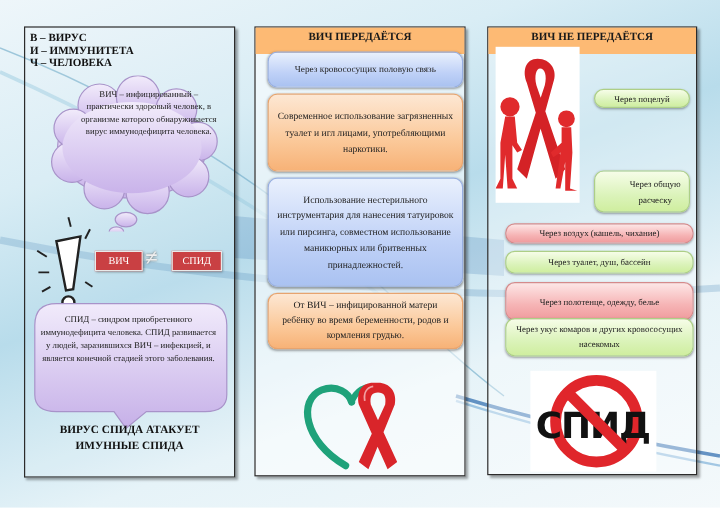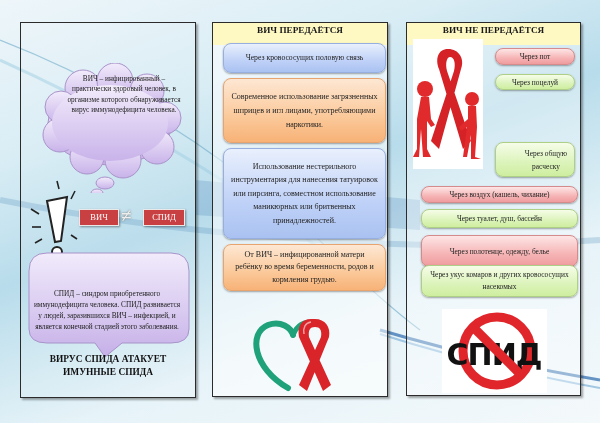--- a/index.html
+++ b/index.html
@@ -33,30 +33,30 @@
     border: 1.5px solid #e9e9e9; box-shadow: 1px 1px 2px rgba(0,0,0,0.4);
     color: #fff; font-weight: normal; font-size: 8.5px; text-align: center; line-height: 14px;
   }
   #tag-hiv { left: 58px; top: 186px; width: 40px; }
   #tag-aids { left: 122px; top: 186px; width: 42px; }
   .neq { position: absolute; left: 100px; top: 183px; font-size: 19px; font-weight: bold; color: #eee; text-shadow: 0 0 2px #666; line-height: 20px; }
 
   .speech { position: absolute; left: 6px; top: 228px; width: 164px; height: 110px; }
   .speech-text {
     position: absolute; left: 12px; top: 237px; width: 148px;
-    font-size: 7.3px; line-height: 11px; text-align: center; color: #222; margin-top: 28px;
+    font-size: 7.3px; line-height: 11px; text-align: center; color: #222;
   }
   .attack {
     position: absolute; left: 0; top: 330px; width: 100%;
     font-size: 9.4px; font-weight: bold; text-align: center; line-height: 13px; color: #111;
   }
 
   .hdr {
     position: absolute; left: 0; top: 0; width: 100%; height: 22px;
-    background: #fef9c3; font-weight: bold; font-size: 9.2px; text-align: center; line-height: 14px; color: #1a1a1a;
+    background: #fdba74; font-weight: bold; font-size: 9.2px; text-align: center; line-height: 14px; color: #1a1a1a;
   }
   .box {
     position: absolute; border-radius: 8px; text-align: center; color: #222;
     font-size: 7.7px; display: flex; align-items: center; justify-content: center; padding: 2px 6px;
     box-shadow: 0 1px 2px rgba(0,0,0,0.35);
   }
   .blue { background: linear-gradient(#e9f0fd, #bfd1f7 60%, #aac2f1); border: 1px solid #97aee0; }
   .orange { background: linear-gradient(#fde7d3, #fbc99a 60%, #f7b277); border: 1px solid #e7a46f; }
   .pink { background: linear-gradient(#fde6e6, #f6b4b5 60%, #ef9c9e); border: 1px solid #d58a8b; }
   .green { background: linear-gradient(#f6fde8, #dbf3ba 60%, #cfee9f); border: 1px solid #adcf86; }
@@ -87,20 +87,25 @@
 <svg class="swoosh" width="600" height="423" viewBox="0 0 600 423" style="left:0;top:0;">
   <path d="M0 40 Q 180 110 330 250 Q 380 300 420 330" stroke="#6aa9c6" stroke-width="1.2" fill="none" opacity="0.6"></path>
   <path d="M0 60 Q 200 150 360 280" stroke="#9ccbe0" stroke-width="3" fill="none" opacity="0.5"></path>
   <path d="M0 200 Q 150 230 320 240 Q 450 250 600 240" stroke="#4a86b8" stroke-width="6" fill="none" opacity="0.25"></path>
   <path d="M195 180 L 420 200 L 420 230 L 195 215 Z" fill="#3d78b3" opacity="0.22"></path>
   <path d="M380 330 Q 480 360 600 380" stroke="#2a68ad" stroke-width="3" fill="none" opacity="0.7"></path>
   <path d="M380 334 Q 480 366 600 388" stroke="#6ea6d4" stroke-width="2" fill="none" opacity="0.6"></path>
 </svg>
 
 <div id="p1" class="panel">
+  <div class="p1-def">
+    <div>В – ВИРУС</div>
+    <div>И – ИММУНИТЕТА</div>
+    <div>Ч – ЧЕЛОВЕКА</div>
+  </div>
 
   <svg class="cloud" viewBox="0 0 170 130">
     <defs>
       <linearGradient id="cg" x1="0" y1="0" x2="0" y2="1">
         <stop offset="0" stop-color="#f2ecfb"></stop>
         <stop offset="1" stop-color="#c9b3ea"></stop>
       </linearGradient>
     </defs>
     <g fill="url(#cg)" stroke="#a893c9" stroke-width="1">
       <ellipse cx="85" cy="60" rx="62" ry="42"></ellipse>
@@ -150,21 +155,21 @@
 
   <div class="attack">
     <div>ВИРУС СПИДА АТАКУЕТ</div>
     <div>ИМУННЫЕ СПИДА</div>
   </div>
 </div>
 
 <div id="p2" class="panel">
   <div class="hdr">ВИЧ ПЕРЕДАЁТСЯ</div>
   <div id="b1" class="box blue">Через кровососущих половую связь</div>
-  <div id="b2" class="box orange">Современное использование загрязненных шприцев и игл лицами, употребляющими наркотики.</div>
+  <div id="b2" class="box orange">Современное использование загрязненных туалет и игл лицами, употребляющими наркотики.</div>
   <div id="b3" class="box blue">Использование нестерильного инструментария для нанесения татуировок или пирсинга, совместном использование маникюрных или бритвенных принадлежностей.</div>
   <div id="b4" class="box orange">От ВИЧ – инфицированной матери ребёнку во время беременности, родов и кормления грудью.</div>
 
   <svg class="ribbon-img" viewBox="0 0 130 80">
     <path d="M55 75 C 20 55 15 20 35 12 C 48 7 58 15 60 22" stroke="#1fa27a" stroke-width="6" fill="none" stroke-linecap="round"></path>
     <path d="M60 22 C 64 12 72 8 78 10" stroke="#1fa27a" stroke-width="5" fill="none" stroke-linecap="round"></path>
     <path d="M78 6 C 68 6 64 14 66 24 L 90 78 L 98 72 L 76 24 C 75 17 77 14 82 14 C 87 14 89 17 88 24 L 66 72 L 74 78 L 96 24 C 98 14 92 6 82 6 Z" fill="#d9252a"></path>
     <path d="M78 9 C 72 10 70 15 71 21" stroke="#f2a0a2" stroke-width="1.5" fill="none"></path>
   </svg>
 </div>
@@ -173,21 +178,20 @@
   <div class="hdr">ВИЧ НЕ ПЕРЕДАЁТСЯ</div>
 
   <svg class="people-img" viewBox="0 0 70 130">
     <path d="M35 10 C 25 10 22 20 26 30 L 50 110 L 58 102 L 34 32 C 32 24 34 18 37 18 C 41 18 43 24 41 32 L 18 102 L 26 110 L 48 30 C 52 20 46 10 35 10 Z" fill="#d42226"></path>
     <circle cx="12" cy="50" r="8" fill="#e02a2c"></circle>
     <path d="M8 58 L 16 58 L 18 80 L 22 86 L 18 88 L 14 82 L 14 110 L 18 118 L 10 118 L 8 90 L 6 118 L 0 118 L 4 110 L 4 80 Z" fill="#e02a2c"></path>
     <circle cx="59" cy="60" r="7" fill="#e02a2c"></circle>
     <path d="M55 67 L 63 67 L 64 88 L 62 118 L 68 120 L 58 120 L 58 96 L 54 118 L 50 118 L 54 88 L 48 92 L 46 88 L 55 80 Z" fill="#e02a2c"></path>
   </svg>
 
-  <div id="n1" class="box pink ns">Через пот</div>
   <div id="n2" class="box green ns">Через поцелуй</div>
   <div id="n4" class="box green ns">Через общую расческу</div>
   <div id="n5" class="box pink ns">Через воздух (кашель, чихание)</div>
   <div id="n6" class="box green ns">Через туалет, душ, бассейн</div>
   <div id="n7" class="box pink ns">Через полотенце, одежду, белье</div>
   <div id="n8" class="box green ns">Через укус комаров и других кровососущих насекомых</div>
 
   <div class="noaids">
     <svg width="105" height="84" viewBox="0 0 105 84">
       <circle cx="55" cy="42" r="34" fill="none" stroke="#e0262b" stroke-width="9"></circle>

